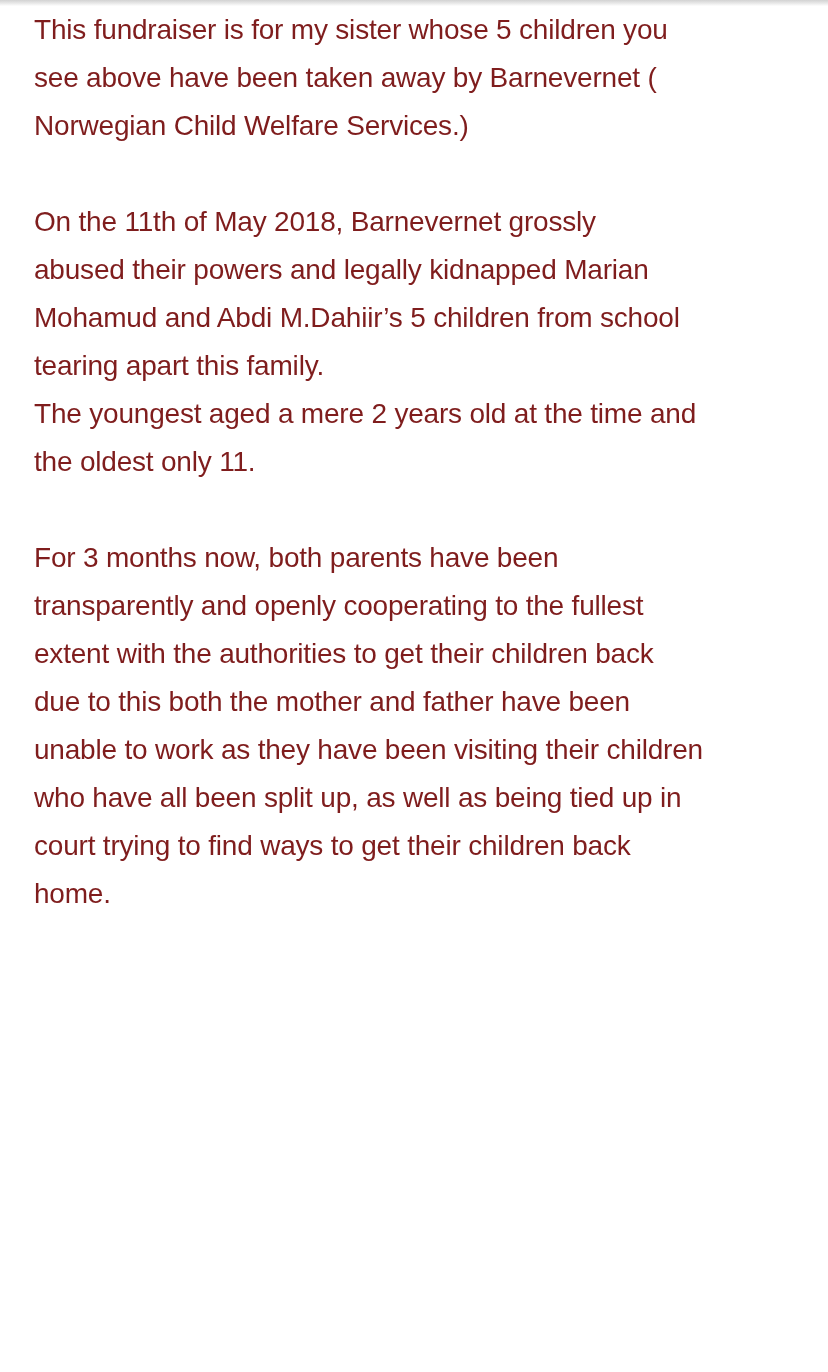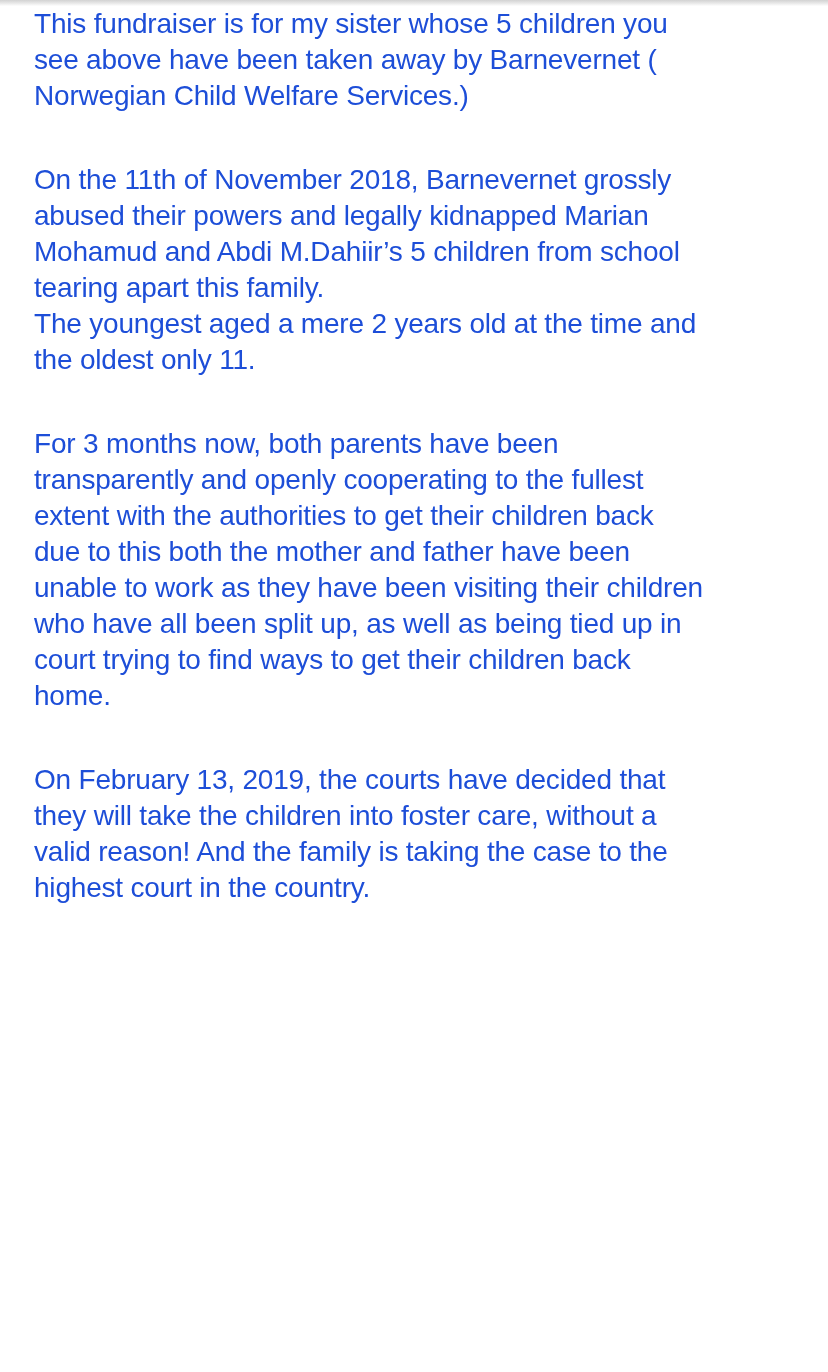--- a/index.html
+++ b/index.html
@@ -14,54 +14,50 @@
   }
   .photo-edge {
     height: 6px;
     width: 100%;
     background: linear-gradient(180deg, #d2d2d2 0%, #e9e9e9 55%, #fefefe 100%);
   }
   .story {
     padding: 0 24px 0 34px;
     font-family: "Liberation Sans", "DejaVu Sans", sans-serif;
     font-size: 28px;
-    line-height: 36px;
+    line-height: 48px;
     letter-spacing: -0.2px;
-    color: #1d4ed8;
+    color: #7f1d1d;
     font-weight: 400;
   }
   .para {
     margin: 0 0 48px 0;
     white-space: pre-line;
   }
   .para:last-child {
     margin-bottom: 0;
   }
 </style>
 </head>
 <body>
 
 <div class="screen">
   <div class="photo-edge"></div>
   <main class="story">
     <p class="para">This fundraiser is for my sister whose 5 children you
 see above have been taken away by Barnevernet (
 Norwegian Child Welfare Services.)</p>
-    <p class="para">On the 11th of November 2018, Barnevernet grossly
+    <p class="para">On the 11th of May 2018, Barnevernet grossly
 abused their powers and legally kidnapped Marian
 Mohamud and Abdi M.Dahiir’s 5 children from school
 tearing apart this family.
 The youngest aged a mere 2 years old at the time and
 the oldest only 11.</p>
     <p class="para">For 3 months now, both parents have been
 transparently and openly cooperating to the fullest
 extent with the authorities to get their children back
 due to this both the mother and father have been
 unable to work as they have been visiting their children
 who have all been split up, as well as being tied up in
 court trying to find ways to get their children back
 home.</p>
-    <p class="para">On February 13, 2019, the courts have decided that
-they will take the children into foster care, without a
-valid reason! And the family is taking the case to the
-highest court in the country.</p>
   </main>
 </div>
 
 </body></html>

